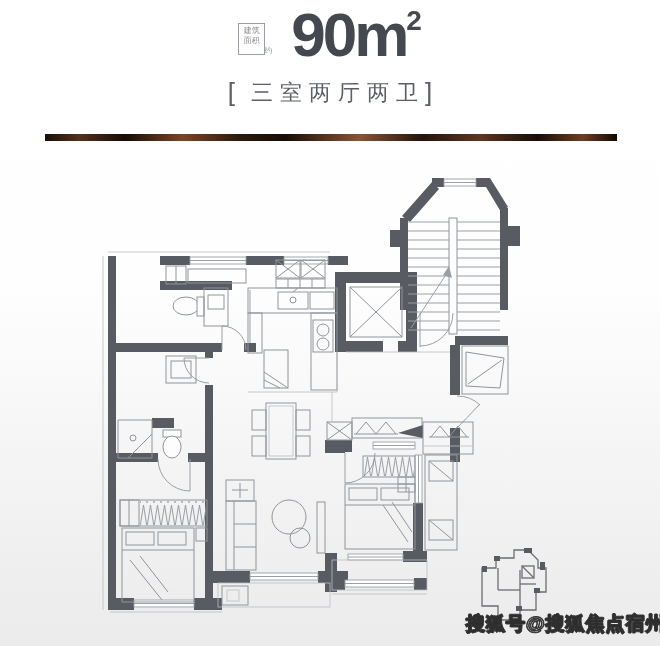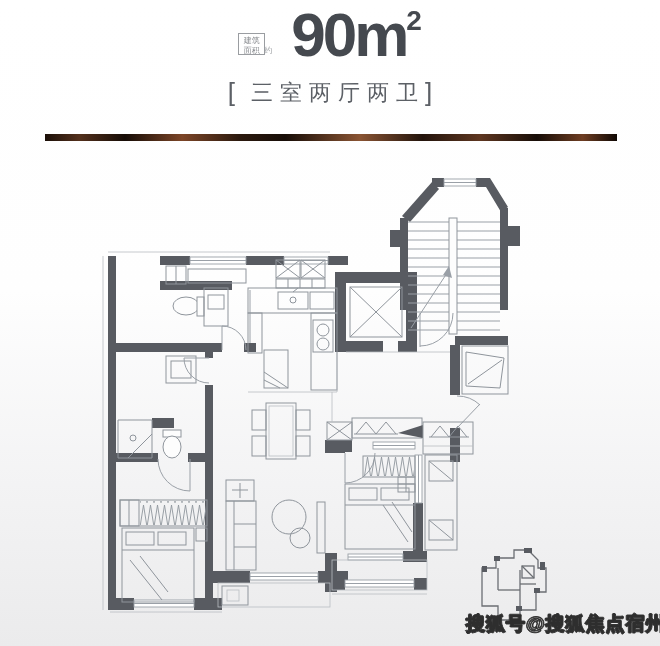--- a/index.html
+++ b/index.html
@@ -4,21 +4,21 @@
 <style>
   html,body{margin:0;padding:0;}
   #page{
     position:relative;width:660px;height:646px;overflow:hidden;
     background:linear-gradient(180deg,#ffffff 0%,#fefefe 45%,#f3f3f4 75%,#ebebec 100%);
     font-family:"Liberation Sans",sans-serif;
   }
   
   .area-row{position:absolute;top:6px;left:0;width:100%;display:flex;justify-content:center;align-items:flex-end;}
   .area-label-box{
-    position:relative;width:27px;height:22px;border:1px solid #9a9da1;margin:0 3px 10px 0;
+    position:relative;width:27px;height:32px;border:1px solid #9a9da1;margin:0 3px 10px 0;
     font-size:8px;line-height:10px;color:#84878b;text-align:center;padding-top:2px;box-sizing:border-box;
   }
   .area-label-suffix{position:absolute;right:-8px;bottom:-2px;font-size:8px;color:#9a9da1;}
   .area-title{font-size:62px;font-weight:bold;color:#45494f;letter-spacing:-3px;line-height:0.95;margin-left:23px;}
   .area-sup{font-size:28px;font-weight:bold;color:#45494f;position:relative;top:-26px;letter-spacing:0;}
   .subtitle{position:absolute;top:76px;left:0;width:100%;text-align:center;color:#5c6066;font-size:22px;white-space:nowrap;}
   .subtitle .bracket{font-size:26px;color:#5c6066;position:relative;top:1px;}
   .subtitle .layout-name{letter-spacing:7px;margin-left:16px;}
   
   .divider{

